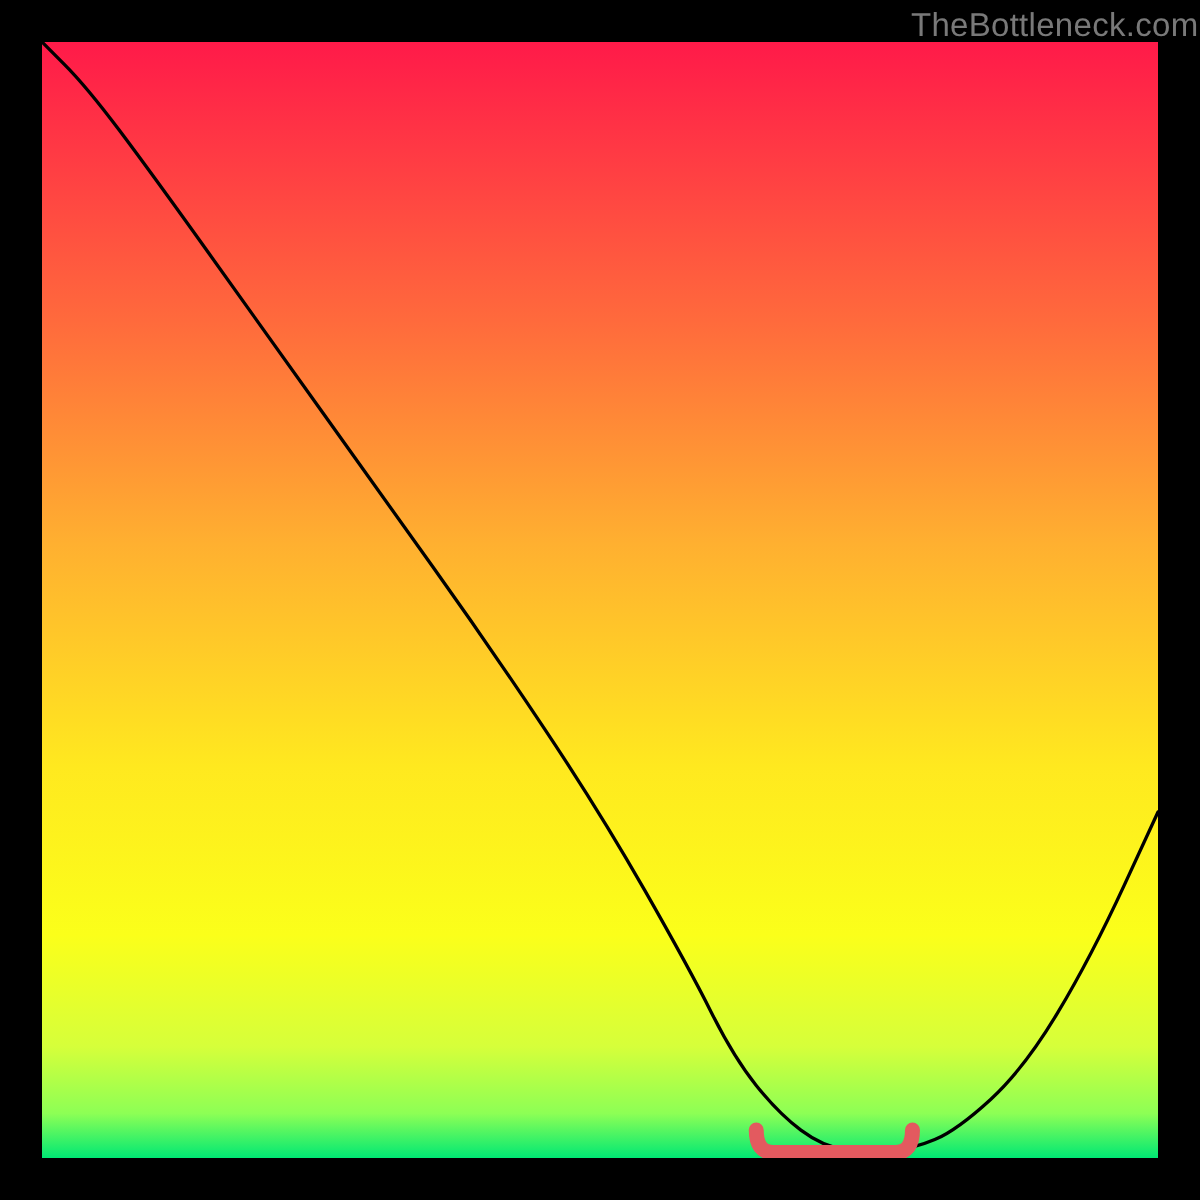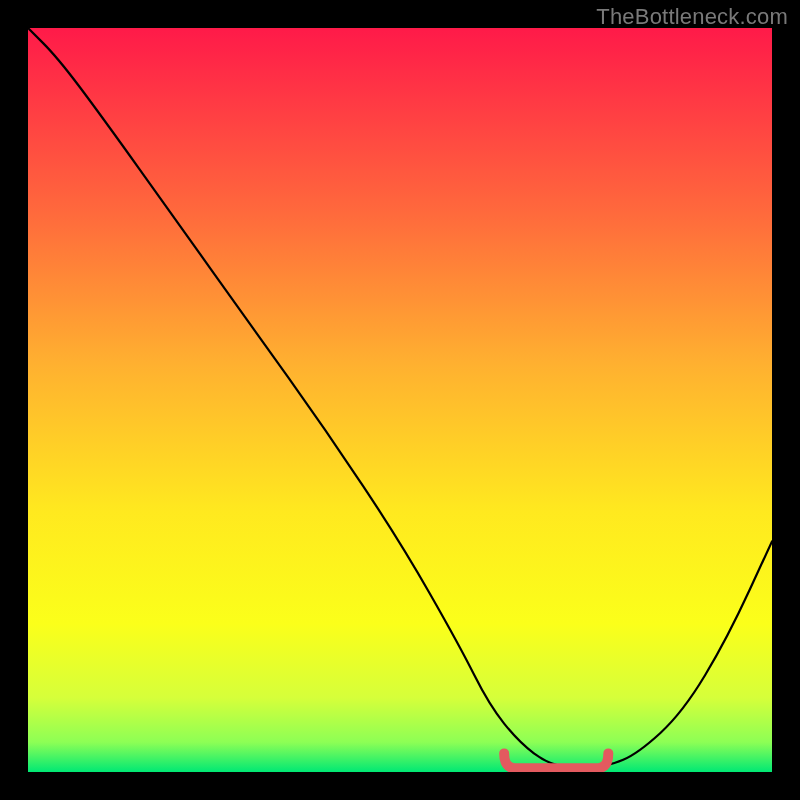--- a/index.html
+++ b/index.html
@@ -12,21 +12,21 @@
   }
   .frame {
     position: relative;
     width: 800px;
     height: 800px;
     background: #000;
   }
   .watermark {
     position: absolute;
     top: 4px;
-    right: 12px;
+    right: 1px;
     font-family: Arial, Helvetica, sans-serif;
     font-size: 22px;
     color: #797979;
     font-weight: 500;
     letter-spacing: 0.2px;
     z-index: 10;
   }
   svg.plot {
     position: absolute;
     left: 28px;

